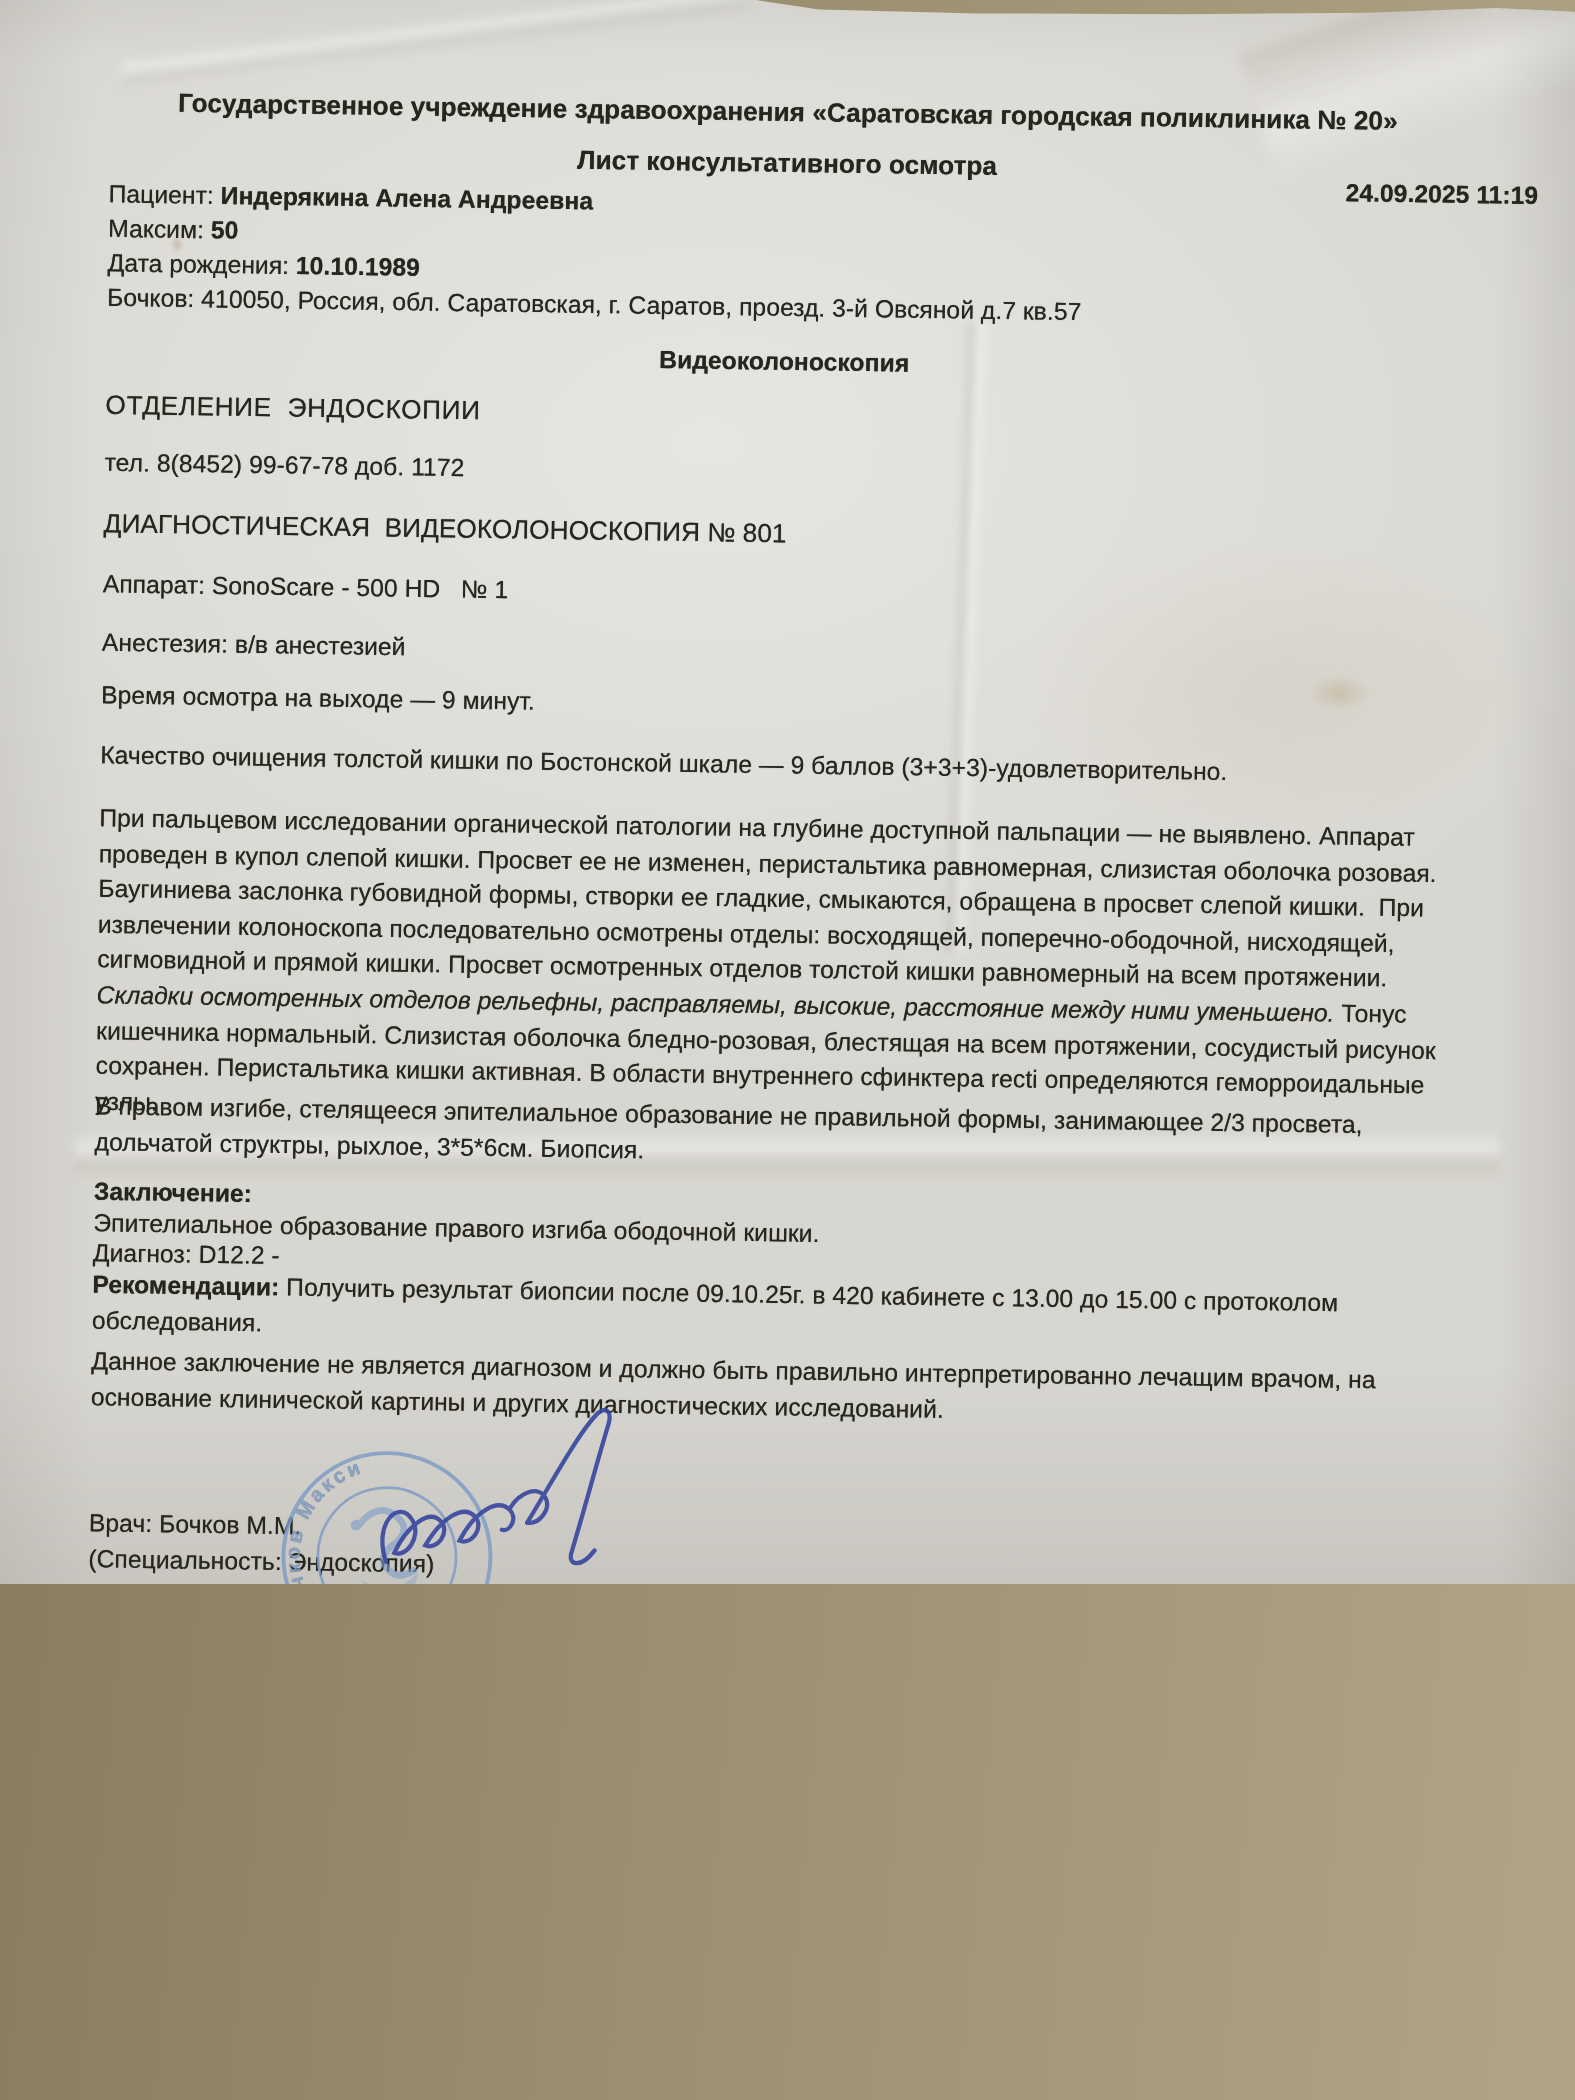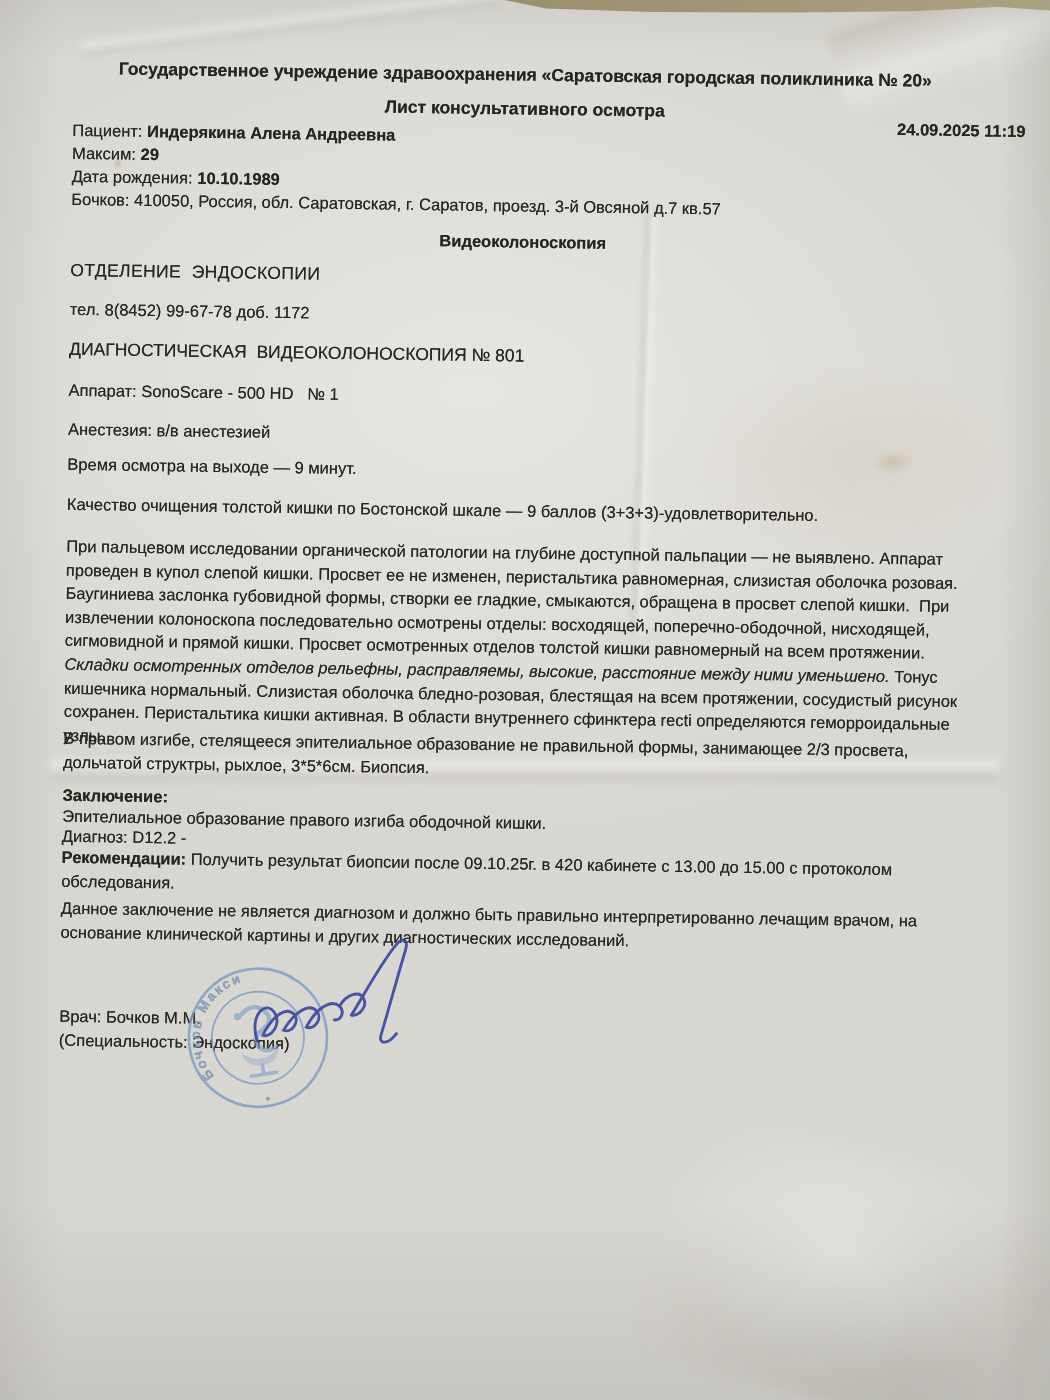--- a/index.html
+++ b/index.html
@@ -1,21 +1,21 @@
 <!DOCTYPE html>
 <html><head>
 <meta charset="utf-8">
 <style>
   html,body{margin:0;padding:0;}
   body{
     width:1050px;height:1400px;overflow:hidden;
     background:linear-gradient(95deg,#877a5c 0%,#9c8f70 45%,#b0a586 100%);
     font-family:"Liberation Sans","DejaVu Sans",sans-serif;
   }
-  .photo{position:relative;width:1050px;height:1400px;}
+  .photo{position:relative;width:1050px;height:1056px;}
   .paper{
     position:absolute;inset:0;background-color:#d8d6d0;
     clip-path:polygon(0 0,48% 0,52% .6%,62% .85%,75% .9%,87% .8%,95% .5%,100% .75%,100% 100%,0 100%);
   }
   .paper::before{
     content:"";position:absolute;inset:0;pointer-events:none;
     background-image:
       radial-gradient(ellipse 240px 140px at 850px 460px, rgba(150,120,65,.08), transparent 70%),
       radial-gradient(ellipse 30px 18px at 893px 462px, rgba(150,110,50,.20), transparent 70%),
       radial-gradient(ellipse 7px 9px at 118px 163px, rgba(130,100,60,.25), transparent 70%),
@@ -69,21 +69,21 @@
     <div class="crease c4"></div>
     <div class="crease c5"></div>
 
     <div class="content">
 
       <div class="line c b h" style="top:58px" data-bind="document.org_name">Государственное учреждение здравоохранения «Саратовская городская поликлиника № 20»</div>
       <div class="line c b h" style="top:92px" data-bind="document.form_title">Лист консультативного осмотра</div>
       <div class="line b ts" style="top:108px" data-bind="document.timestamp">24.09.2025 11:19</div>
 
       <div class="line" style="top:121px"><span data-bind="patient.name_label">Пациент:</span> <span class="b" data-bind="patient.name">Индерякина Алена Андреевна</span></div>
-      <div class="line" style="top:144px"><span data-bind="patient.age_label">Максим:</span> <span class="b" data-bind="patient.age">29</span></div>
+      <div class="line" style="top:144px"><span data-bind="patient.age_label">Максим:</span> <span class="b" data-bind="patient.age">50</span></div>
       <div class="line" style="top:167px"><span data-bind="patient.birthdate_label">Дата рождения:</span> <span class="b" data-bind="patient.birthdate">10.10.1989</span></div>
       <div class="line" style="top:190px"><span data-bind="patient.address_label">Бочков:</span> <span data-bind="patient.address">410050, Россия, обл. Саратовская, г. Саратов, проезд. 3-й Овсяной д.7 кв.57</span></div>
 
       <div class="line c b" style="top:226px" data-bind="exam.procedure_title">Видеоколоноскопия</div>
       <div class="line dept" style="top:260px" data-bind="exam.department">ОТДЕЛЕНИЕ  ЭНДОСКОПИИ</div>
       <div class="line" style="top:300px" data-bind="exam.phone">тел. 8(8452) 99-67-78 доб. 1172</div>
       <div class="line h" style="top:339px" data-bind="exam.exam_title">ДИАГНОСТИЧЕСКАЯ  ВИДЕОКОЛОНОСКОПИЯ № 801</div>
       <div class="line" style="top:381px" data-bind="exam.device">Аппарат: SonoScare - 500 HD   № 1</div>
       <div class="line" style="top:420px" data-bind="exam.anesthesia">Анестезия: в/в анестезией</div>
       <div class="line" style="top:455px" data-bind="exam.exit_time">Время осмотра на выходе — 9 минут.</div>

